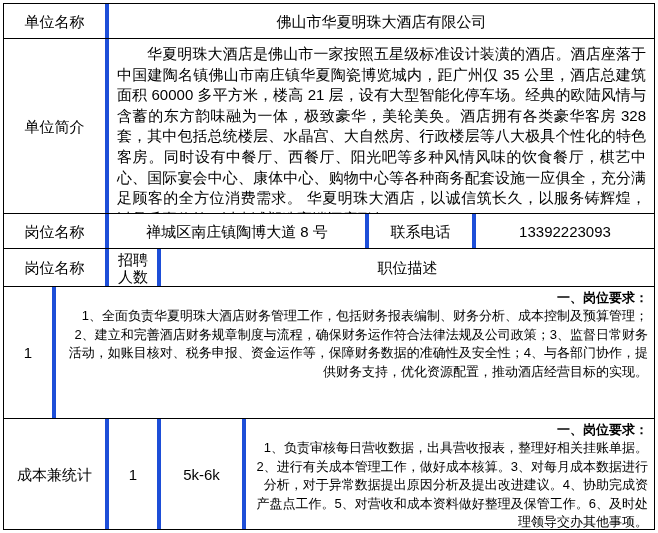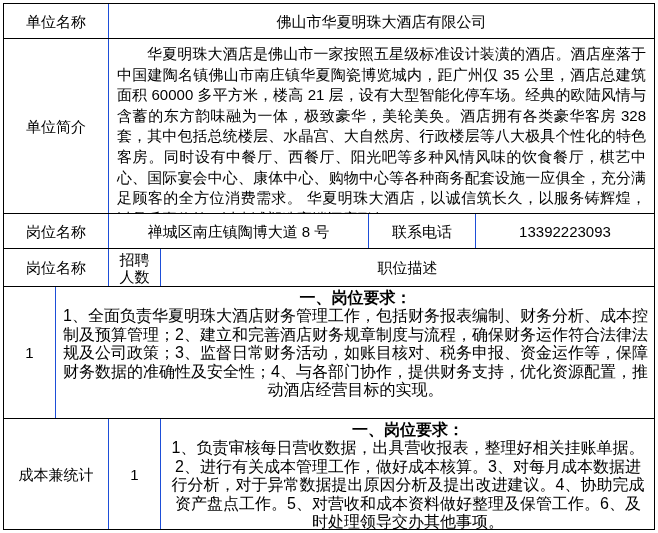--- a/index.html
+++ b/index.html
@@ -12,21 +12,21 @@
   .doc-table {
     position: absolute;
     left: 3px; top: 3px;
     width: 652px;
     border: 1px solid #000000;
     background: #ffffff;
   }
   .row { display: flex; width: 100%; }
   .row:not(:last-child) { border-bottom: 1px solid #000000; }
   .cell {
-    border-right: 1px solid #1d4ed8;
+    border-right: 4px solid #1d4ed8;
     display: flex;
     align-items: center;
     justify-content: center;
     text-align: center;
     font-size: 15px;
     line-height: 19px;
     overflow: hidden;
   }
   .cell:last-child { border-right: none; }
   
@@ -49,23 +49,23 @@
   .cell.paragraph {
     display: block;
     text-align: justify;
     padding: 5px 8px 4px 8px;
     font-size: 15px;
     line-height: 20.6px;
   }
   .cell.paragraph .indent { text-indent: 2em; display: block; }
   .cell.desc {
     display: block;
-    text-align: center;
+    text-align: right;
     padding: 2px 6px 2px 7px;
-    font-size: 16px;
+    font-size: 13px;
     line-height: 18.4px;
   }
   .cell.desc .req-title { font-weight: bold; display: block; }
   .cell.header-cell { line-height: 17px; padding: 0 4px; }
   .wrap-narrow { padding: 0 6px; }
 </style>
 </head>
 <body>
 
 <div class="doc-table">
@@ -99,19 +99,20 @@
     <div class="cell w-count">1</div>
     <div class="cell w-desc desc">
       <span class="req-title">一、岗位要求：</span>
       <span>1、全面负责华夏明珠大酒店财务管理工作，包括财务报表编制、财务分析、成本控制及预算管理；2、建立和完善酒店财务规章制度与流程，确保财务运作符合法律法规及公司政策；3、监督日常财务活动，如账目核对、税务申报、资金运作等，保障财务数据的准确性及安全性；4、与各部门协作，提供财务支持，优化资源配置，推动酒店经营目标的实现。</span>
     </div>
   </div>
 
   <div class="row h-r6">
     <div class="cell w-label">成本兼统计</div>
     <div class="cell w-count">1</div>
+    <div class="cell w-sal">5k-6k</div>
     <div class="cell w-desc desc">
       <span class="req-title">一、岗位要求：</span>
       <span>1、负责审核每日营收数据，出具营收报表，整理好相关挂账单据。2、进行有关成本管理工作，做好成本核算。3、对每月成本数据进行分析，对于异常数据提出原因分析及提出改进建议。4、协助完成资产盘点工作。5、对营收和成本资料做好整理及保管工作。6、及时处理领导交办其他事项。</span>
     </div>
   </div>
 
 </div>
 
 </body></html>

